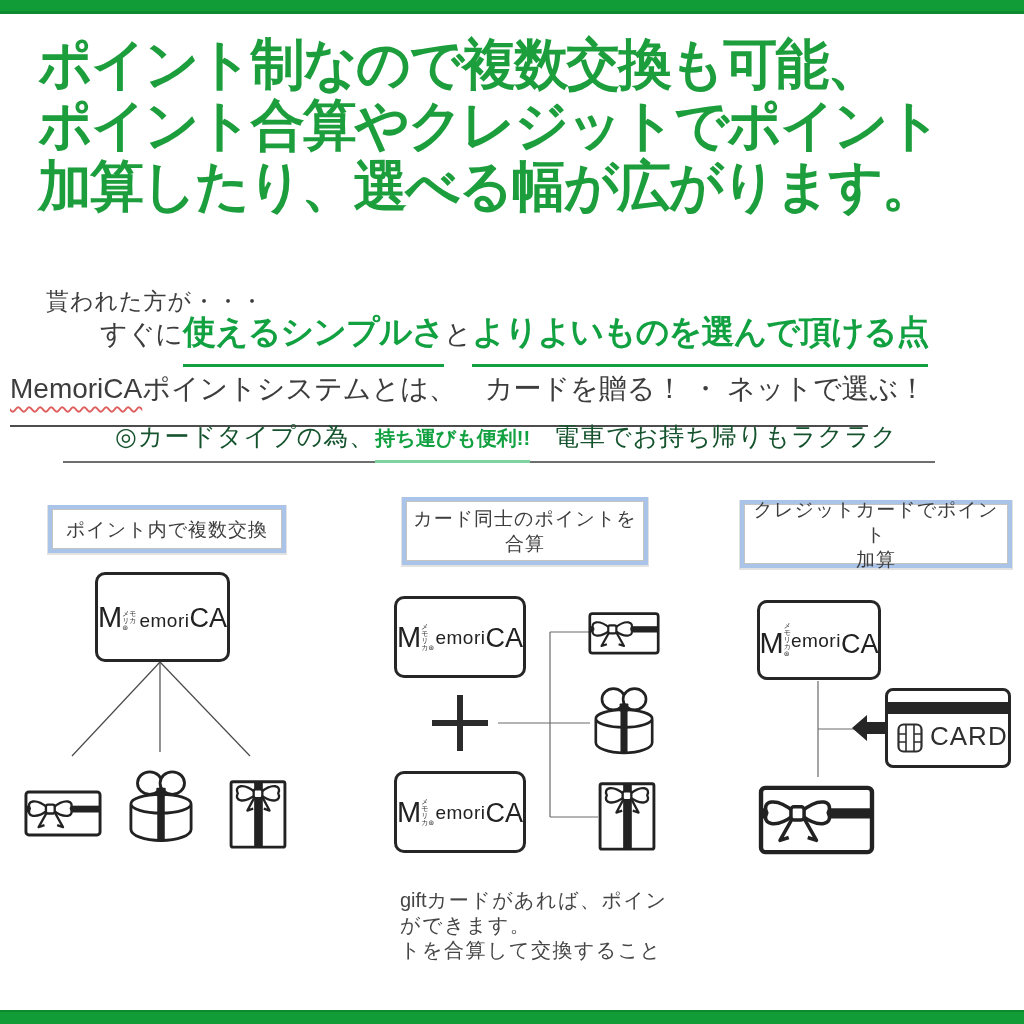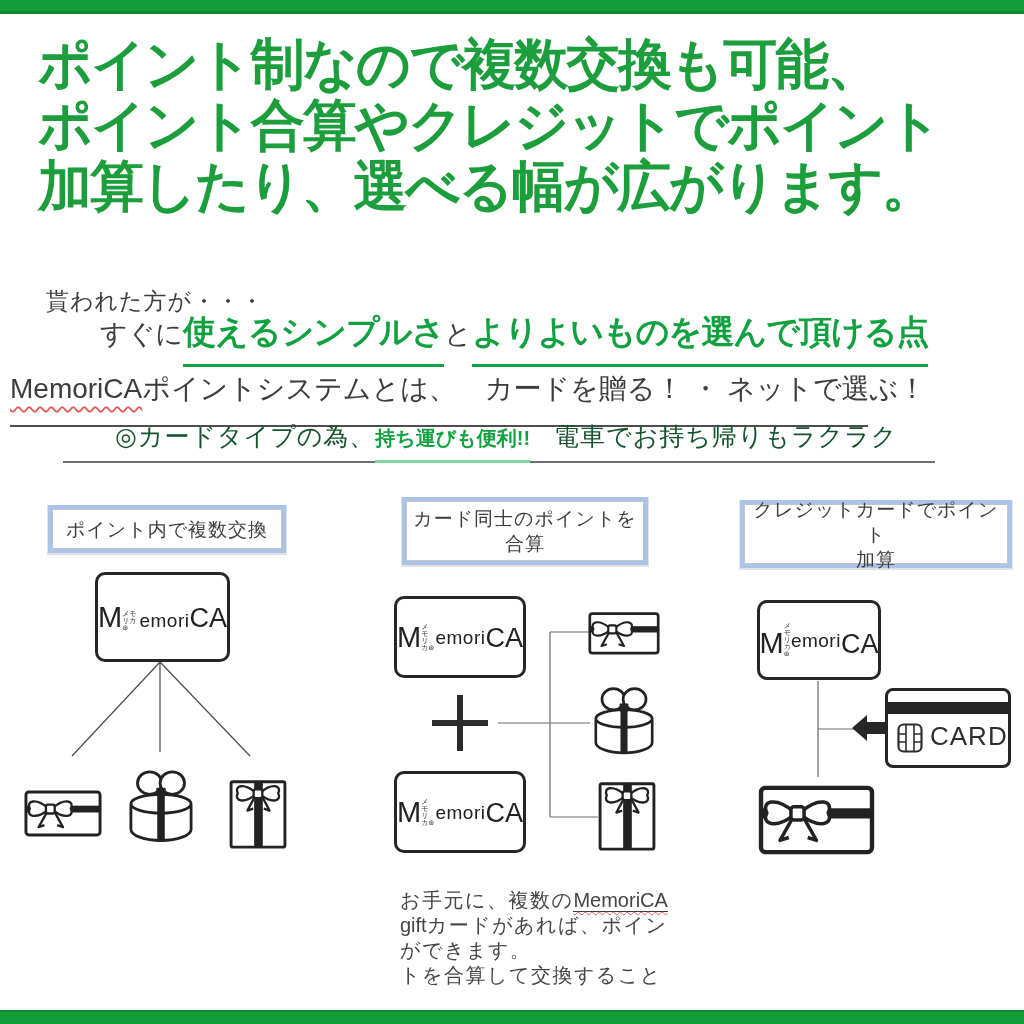--- a/index.html
+++ b/index.html
@@ -251,21 +251,20 @@
     <rect x="2" y="18" width="76" height="7" fill="#222"></rect>
     <path d="M24,20 C12,10 2,13 6,21 C2,29 12,32 24,23 Z" fill="#fff" stroke="#222" stroke-width="2.4" stroke-linejoin="round"></path>
     <path d="M30,20 C42,10 52,13 48,21 C52,29 42,32 30,23 Z" fill="#fff" stroke="#222" stroke-width="2.4" stroke-linejoin="round"></path>
     <path d="M24,24 L15,40 L21,38" fill="none" stroke="#222" stroke-width="2.4" stroke-linejoin="round"></path>
     <path d="M31,24 L40,40 L34,38" fill="none" stroke="#222" stroke-width="2.4" stroke-linejoin="round"></path>
     <rect x="22.5" y="17" width="9" height="9" rx="2" fill="#fff" stroke="#222" stroke-width="2.4"></rect>
   </svg>
 
 
   <div class="caption" id="cap2">
-    <div><span>お手元に、複数の</span><span class="cap-brand cap-latin">MemoriCA</span></div>
     <div><span class="cap-latin">gift</span><span>カードがあれば、ポイン</span></div>
     <div>ができます。</div>
     <div>トを合算して交換すること</div>
   </div>
 
 
   <div class="greenbar bar-bottom"></div>
 
 </div>
 

